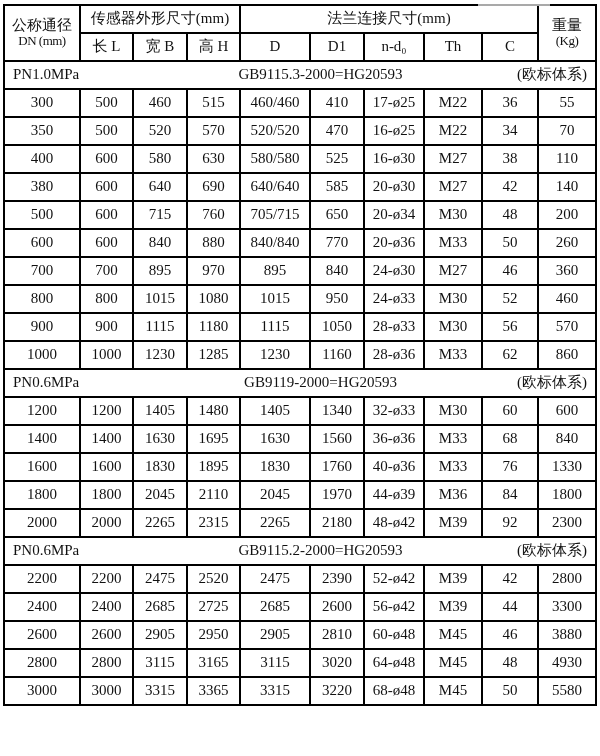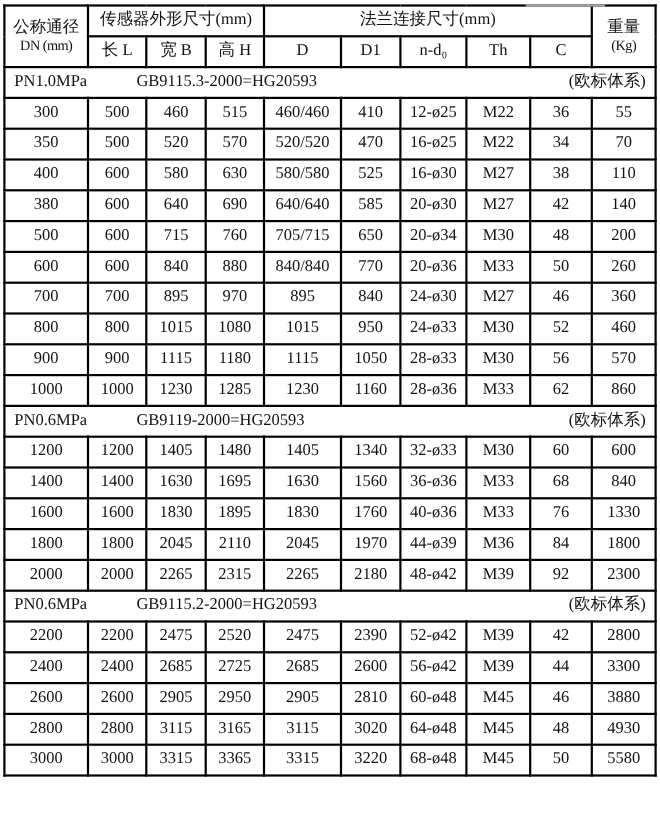--- a/index.html
+++ b/index.html
@@ -58,21 +58,21 @@
     align-items: center;
     width: 100%;
   }
   tr.section-row .pn {
     display: inline-block;
     width: 78px;
     flex: 0 0 auto;
   }
   tr.section-row .standard {
     flex: 1 1 auto;
-    text-align: left;
+    text-align: center;
     margin-left: 33px;
   }
   tr.section-row .note {
     flex: 0 0 auto;
     text-align: right;
   }
 </style>
 </head>
 <body>
 
@@ -126,21 +126,21 @@
             </span>
           </td>
         </tr>
         <tr>
           <td>300</td>
           <td>500</td>
           <td>460</td>
           <td>515</td>
           <td>460/460</td>
           <td>410</td>
-          <td>12-ø25</td>
+          <td>17-ø25</td>
           <td>M22</td>
           <td>36</td>
           <td>55</td>
         </tr>
         <tr>
           <td>350</td>
           <td>500</td>
           <td>520</td>
           <td>570</td>
           <td>520/520</td>

